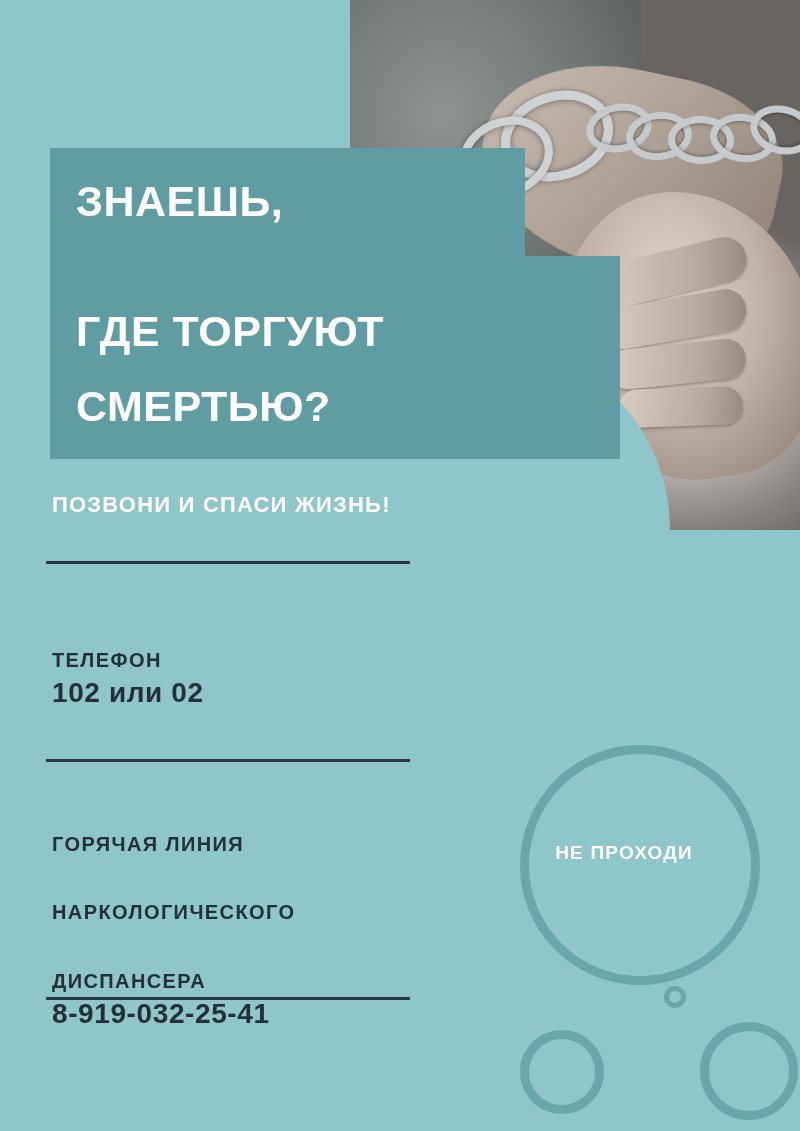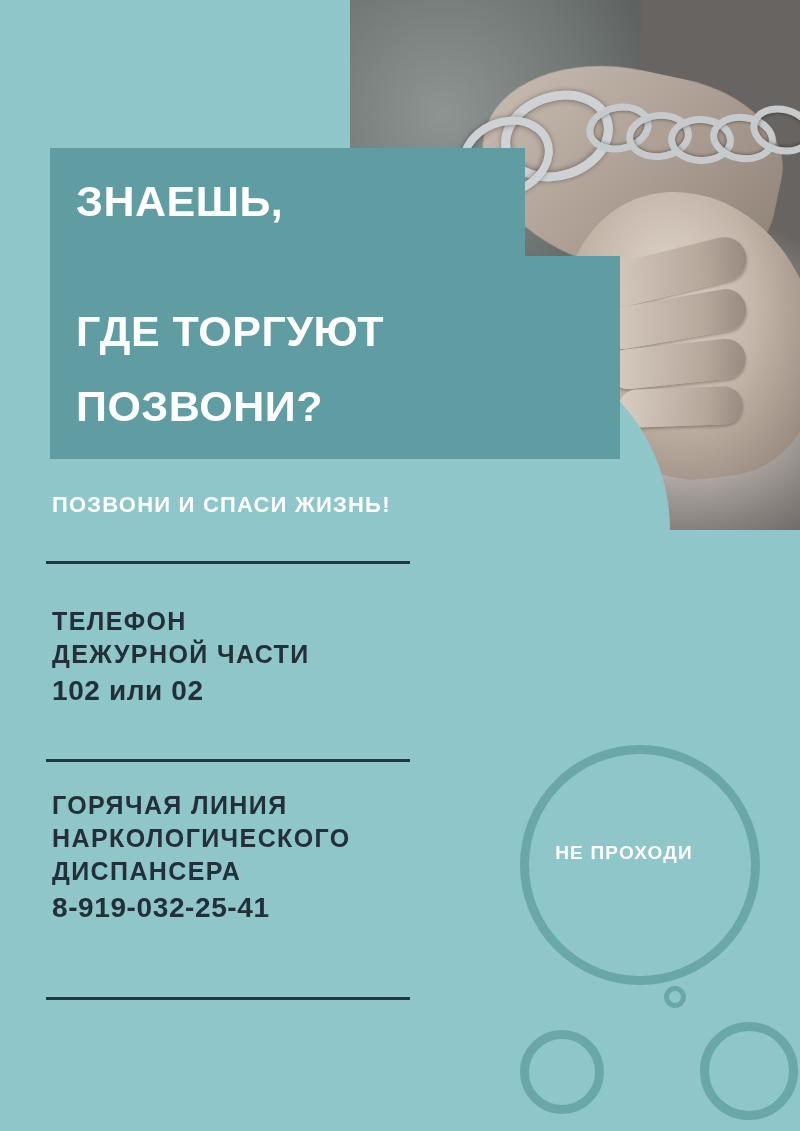--- a/index.html
+++ b/index.html
@@ -166,24 +166,25 @@
   .rule-3 { top: 997px; }
 
   
   .info {
     position: absolute;
     left: 52px;
     color: #23303a;
     letter-spacing: 1.4px;
   }
   .info .line {
-    font-size: 25px;
+    font-size: 20px;
     font-weight: 700;
     line-height: 1.32;
     white-space: nowrap;
+    margin-top: 42px;
   }
   .info .num {
     font-size: 28px;
     font-weight: 800;
     letter-spacing: 0.6px;
     margin-top: 4px;
     white-space: nowrap;
   }
   .info-1 { top: 605px; }
   .info-2 { top: 789px; }
@@ -237,31 +238,30 @@
     <div class="thumb"></div>
   </div>
   <div class="photo-mask"></div>
 
   <div class="head-block hb1"></div>
   <div class="head-block hb2"></div>
   <div class="head-block hb3"></div>
 
   <div class="headline-text hl1">ЗНАЕШЬ,</div>
   <div class="headline-text hl2">ГДЕ ТОРГУЮТ</div>
-  <div class="headline-text hl3">ПОЗВОНИ?</div>
+  <div class="headline-text hl3">СМЕРТЬЮ?</div>
 
   <div class="subtitle">ПОЗВОНИ И СПАСИ ЖИЗНЬ!</div>
 
   <div class="rule rule-1"></div>
   <div class="rule rule-2"></div>
   <div class="rule rule-3"></div>
 
   <div class="info info-1">
     <div class="line">ТЕЛЕФОН</div>
-    <div class="line">ДЕЖУРНОЙ ЧАСТИ</div>
     <div class="num">102 или 02</div>
   </div>
 
   <div class="info info-2">
     <div class="line">ГОРЯЧАЯ ЛИНИЯ</div>
     <div class="line">НАРКОЛОГИЧЕСКОГО</div>
     <div class="line">ДИСПАНСЕРА</div>
     <div class="num">8-919-032-25-41</div>
   </div>
 

